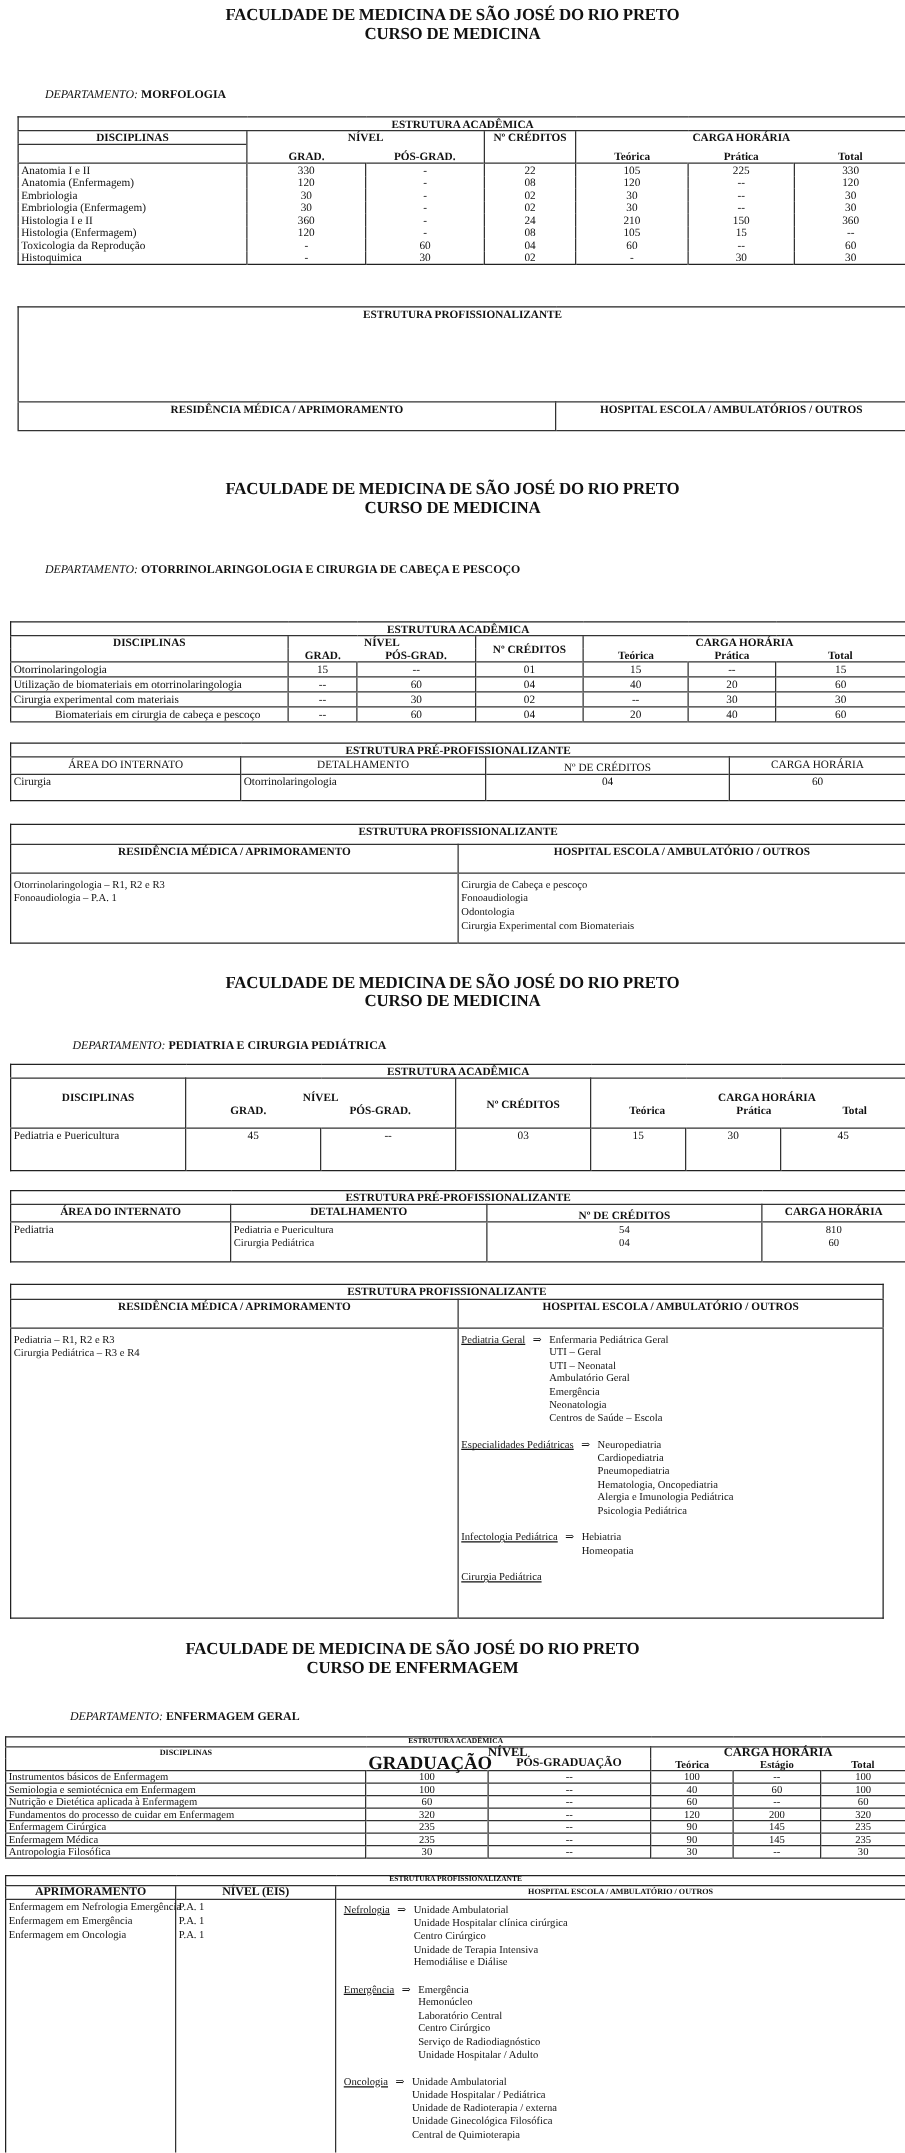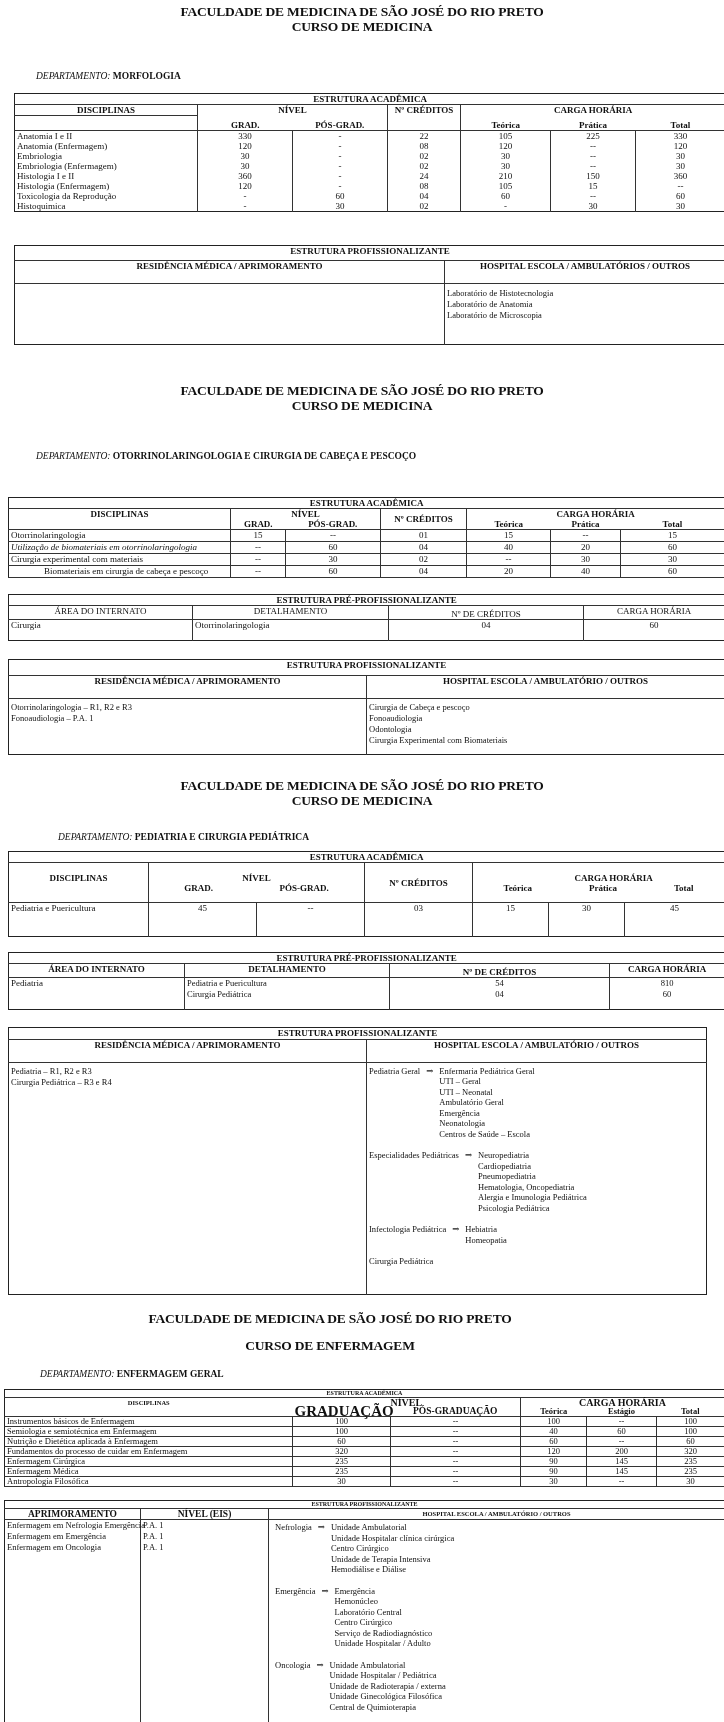--- a/index.html
+++ b/index.html
@@ -15,21 +15,21 @@
   td, th { padding: 0 2px; vertical-align: top; }
   th { font-weight: bold; }
   .box { border: 1.2px solid #222; }
   .bl { border-left: 1px solid #333; }
   .bt { border-top: 1px solid #333; }
   .bb { border-bottom: 1px solid #333; }
   .c { text-align: center; }
   .l { text-align: left; }
   .list div { white-space: nowrap; line-height: 11px; font-size: 8.5px; }
   .grp { display: flex; margin-bottom: 11px; font-size: 8.5px; line-height: 10.5px; }
-  .grp .gl { white-space: nowrap; }
+  .grp .gl { white-space: nowrap; text-decoration: underline; }
   .grp .ga { margin: 0 6px; white-space: nowrap; }
   .grp .gi div { white-space: nowrap; }
 </style>
 </head>
 <body>
 
 <div class="abs title" style="top:4px;">
   <div>FACULDADE DE MEDICINA DE SÃO JOSÉ DO RIO PRETO</div>
   <div>CURSO DE MEDICINA</div>
 </div>
@@ -149,28 +149,20 @@
       <col style="width:281px">
     </colgroup>
   <tbody>
       <tr>
         <th colspan="2" class="bb c">ESTRUTURA PROFISSIONALIZANTE</th>
       </tr>
   <tr class="bb">
         <th class="c" style="height:22px;">RESIDÊNCIA MÉDICA  / APRIMORAMENTO</th>
       <th class="bl c">HOSPITAL ESCOLA / AMBULATÓRIOS / OUTROS</th>
       </tr>
-  <tr>
-        <td style="height:60px;"></td>
-      <td class="bl list" style="padding-top:4px;">
-        <div>Laboratório de Histotecnologia</div>
-        <div>Laboratório de Anatomia</div>
-        <div>Laboratório de Microscopia</div>
-      </td>
-      </tr>
 </tbody>
   </table>
 
 <div class="abs title" style="top:383px;">
   <div>FACULDADE DE MEDICINA DE SÃO JOSÉ DO RIO PRETO</div>
   <div>CURSO DE MEDICINA</div>
 </div>
 <div class="abs dept" style="left:36px; top:451px;">
   <i>DEPARTAMENTO</i><i>:</i>
   <b>OTORRINOLARINGOLOGIA E CIRURGIA DE CABEÇA E PESCOÇO</b>
@@ -208,21 +200,21 @@
       <tr class="bb">
         <td class="l" style="height: 11px;">Otorrinolaringologia</td>
         <td class="c bl" style="height: 11px;">15</td>
         <td class="c bl" style="height: 11px;">--</td>
         <td class="c bl" style="height: 11px;">01</td>
         <td class="c bl" style="height: 11px;">15</td>
         <td class="c bl" style="height: 11px;">--</td>
         <td class="c bl" style="height: 11px;">15</td>
       </tr>
       <tr class="bb">
-        <td class="l" style="height: 11px; font-style: italic;">Utilização de biomateriais em otorrinolaringologia</td>
+        <td class="l" style="height: 11px;">Utilização de biomateriais em otorrinolaringologia</td>
         <td class="c bl" style="height: 11px;">--</td>
         <td class="c bl" style="height: 11px;">60</td>
         <td class="c bl" style="height: 11px;">04</td>
         <td class="c bl" style="height: 11px;">40</td>
         <td class="c bl" style="height: 11px;">20</td>
         <td class="c bl" style="height: 11px;">60</td>
       </tr>
       <tr class="bb">
         <td class="l" style="height: 11px;">Cirurgia experimental com materiais</td>
         <td class="c bl" style="height: 11px;">--</td>
@@ -442,23 +434,23 @@
           <div class="grp">
             <span class="gl">Cirurgia Pediátrica</span>
           </div>
         </td>
       </tr>
 </tbody>
   </table>
 
 <div class="abs title" style="top:1311px;">
   <div style="padding-right:64px;">FACULDADE DE MEDICINA DE SÃO JOSÉ DO RIO PRETO</div>
-  <div style="padding-right:64px;margin-top:12px;">CURSO DE ENFERMAGEM</div>
-</div>
-<div class="abs dept" style="left:40px; top:1369px;">
+  <div style="padding-right:64px;">CURSO DE ENFERMAGEM</div>
+</div>
+<div class="abs dept" style="left:56px; top:1369px;">
   <i>DEPARTAMENTO</i><i>:</i>
   <b>ENFERMAGEM GERAL</b>
 </div>
 
 <table class="abs box" style="left:4px; top:1389px; width:720px; font-size:8.5px; line-height:9px;">
   <colgroup>
       <col style="width:288px">
       <col style="width:98px">
       <col style="width:130px">
       <col style="width:66px">

